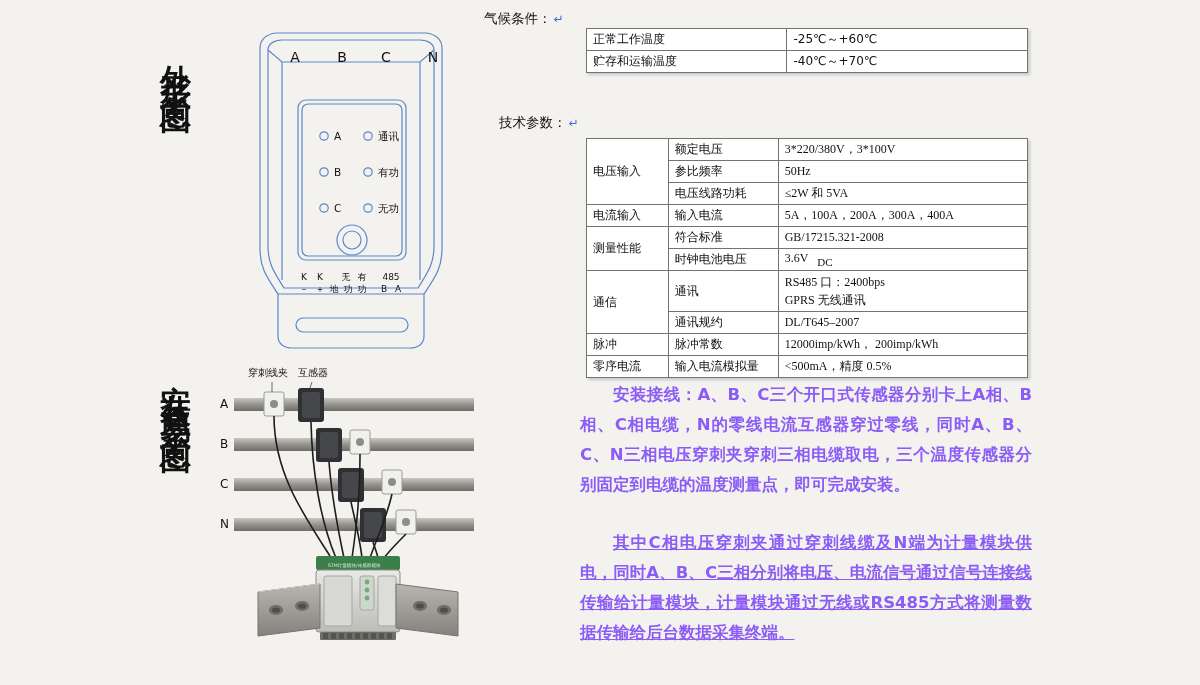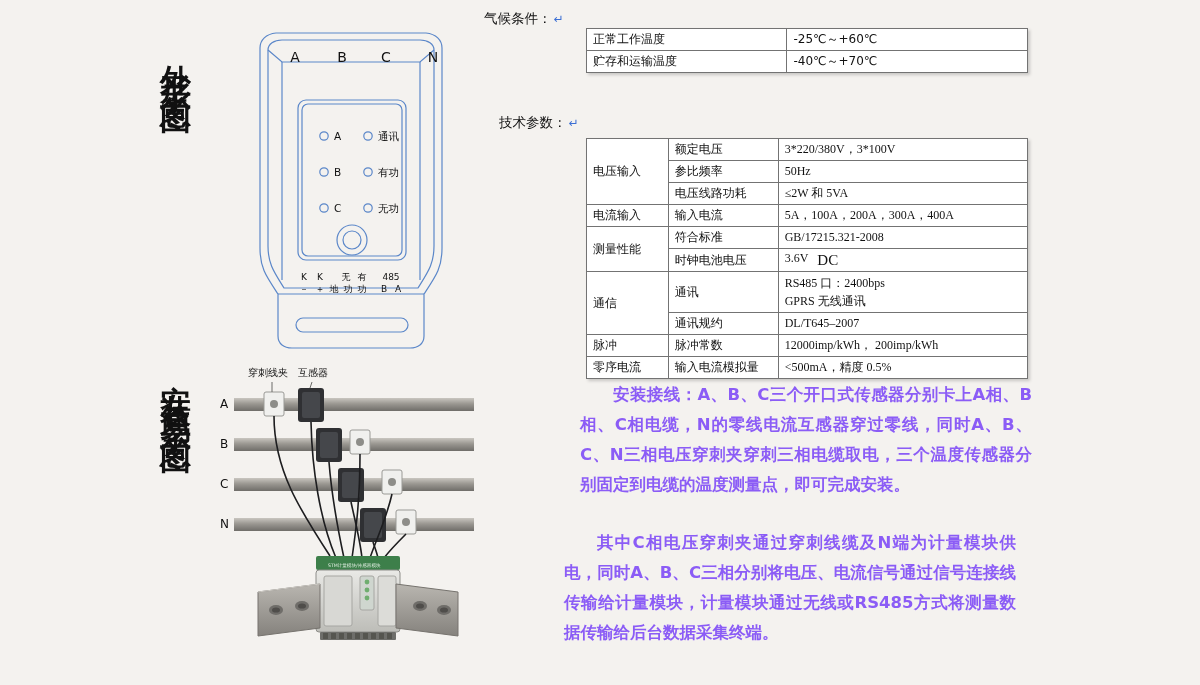--- a/index.html
+++ b/index.html
@@ -76,23 +76,23 @@
     font-family:"DejaVu Sans", sans-serif;
     font-size:16.5px;
     line-height:30px;
     color:#8b5cf6;
     width:452px;
     text-align:justify;
     text-indent:33px;
     font-weight:bold;
   }
   #para1 { left:580px; top:380px; }
-  #para2 { left:564px; top:528px; }
-
-  .sub { font-size:15px; vertical-align:sub;padding-left:9px; }
+  #para2 { left:580px; top:528px;text-decoration:underline; }
+
+  .sub { font-size:11px; vertical-align:sub;padding-left:9px; }
 </style>
 </head>
 <body>
 
 <div class="page">
 
   <div class="vcaption" id="cap-outline">外形示意图</div>
   <div class="vcaption" id="cap-install">安装简易示意图</div>
 
   <div class="device-wrap">

